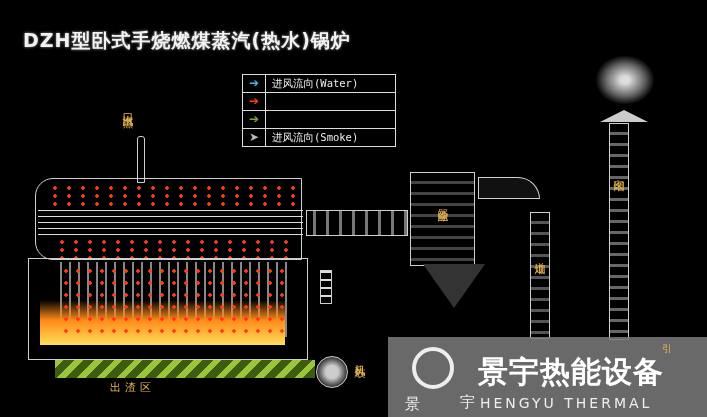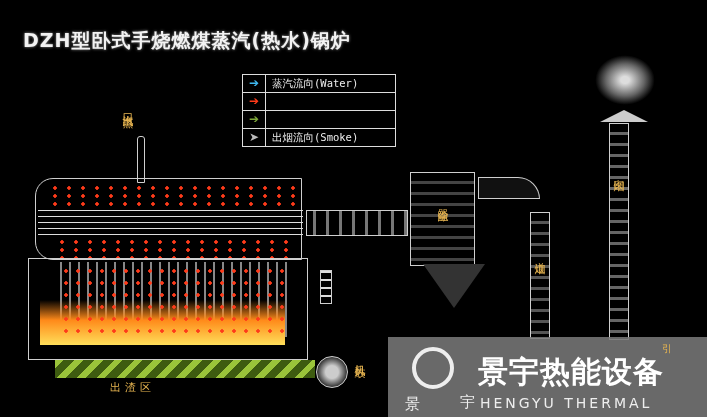--- a/index.html
+++ b/index.html
@@ -21,31 +21,31 @@
   .flame { background:linear-gradient(to top,#ffdf5a,#ff8a1a 55%, rgba(255,60,0,0)); }
 </style>
 </head>
 <body>
 
 <div class="abs title">DZH型卧式手烧燃煤蒸汽(热水)锅炉</div>
 
 <div class="abs legend">
   <div class="legend-row">
     <div class="legend-arrow" style="color:#3fb8f0">➔</div>
-    <div class="legend-label">蒸汽流向(Water)</div>
+    <div class="legend-label">进风流向(Water)</div>
   </div>
   <div class="legend-row">
     <div class="legend-arrow" style="color:#ff3b1a">➔</div>
   </div>
   <div class="legend-row">
     <div class="legend-arrow" style="color:#7fa83a">➔</div>
   </div>
   <div class="legend-row">
     <div class="legend-arrow" style="color:#bbb">➤</div>
-    <div class="legend-label">出烟流向(Smoke)</div>
+    <div class="legend-label">进风流向(Smoke)</div>
   </div>
 </div>
 
 <div class="abs vlabel" style="left:119px;top:108px;">蒸汽出口</div>
 <div class="abs line" style="left:137px;top:136px;width:6px;height:45px;border-radius:3px 3px 0 0;"></div>
 
 <div class="abs line" style="left:35px;top:178px;width:265px;height:80px;border-radius:18px 0 0 18px;"></div>
 <div class="abs" style="left:38px;top:210px;width:265px;height:28px;background:repeating-linear-gradient(to bottom,#ddd 0 1px,transparent 1px 6px);"></div>
 <div class="abs" style="left:48px;top:184px;width:250px;height:24px;background:radial-gradient(circle,#ff3b1a 1.5px,transparent 2px) 0 0/14px 8px;"></div>
 <div class="abs" style="left:55px;top:238px;width:240px;height:20px;background:radial-gradient(circle,#ff3b1a 1.5px,transparent 2px) 0 0/14px 8px;"></div>

